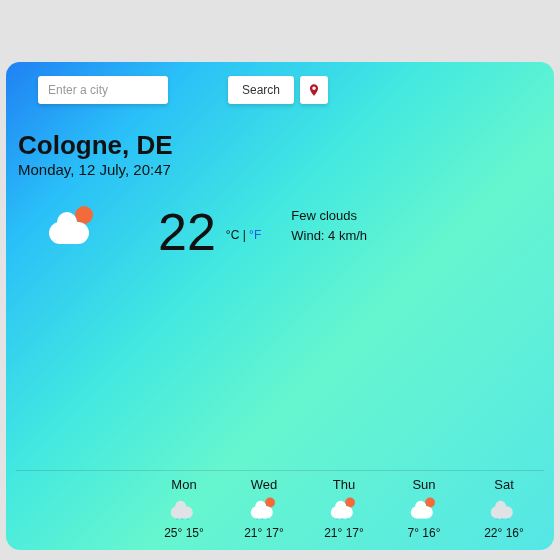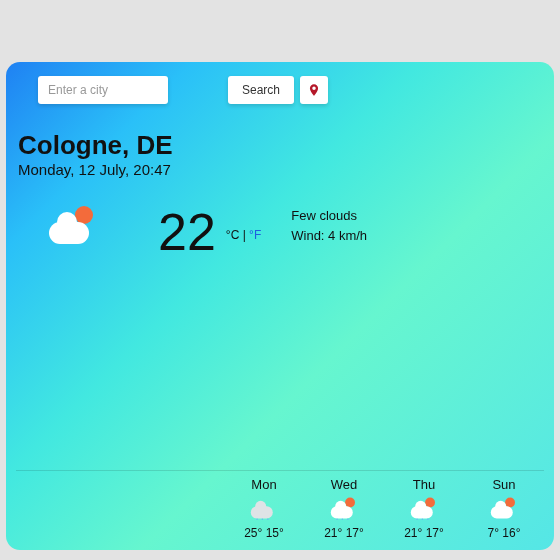--- a/index.html
+++ b/index.html
@@ -113,14 +113,24 @@
       <div class="fday">
         <div class="dname">Sun</div>
         <div class="ficon">
           <div class="icon-cloud-sun mini">
             <div class="sun"></div>
             <div class="cloud"></div>
           </div>
         </div>
         <div class="temps">7° 16°</div>
       </div>
+      <div class="fday">
+        <div class="dname">Sat</div>
+        <div class="ficon">
+          <div class="icon-cloud-sun mini dark-cloud">
+            <div class="cloud"></div>
+            <div class="rain-dots">• • •</div>
+          </div>
+        </div>
+        <div class="temps">22° 16°</div>
+      </div>
     </div>
 </div>
 
 </body></html>

